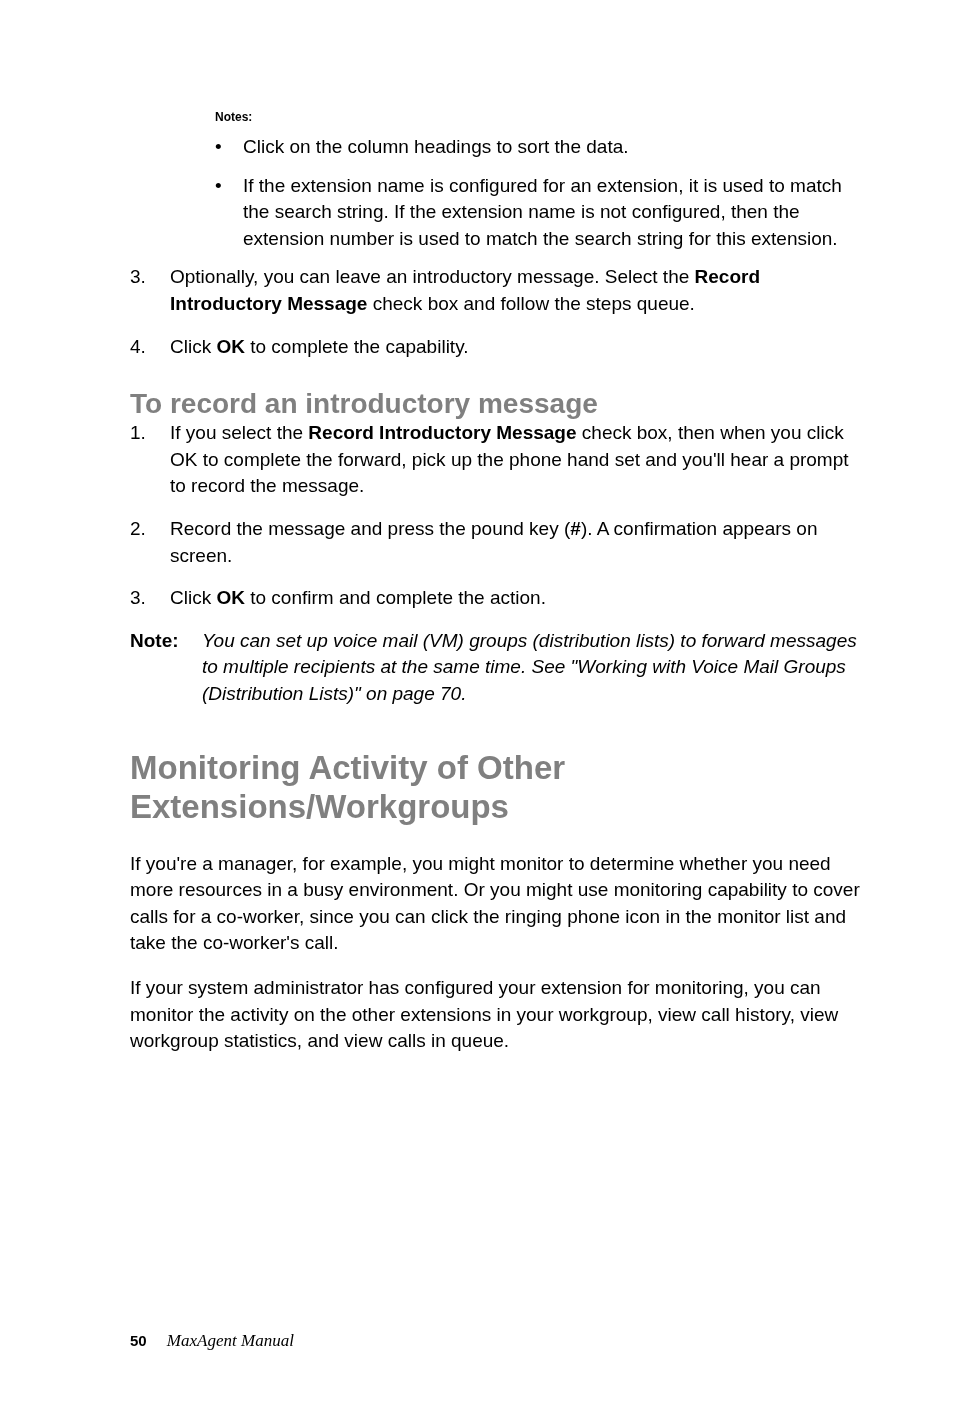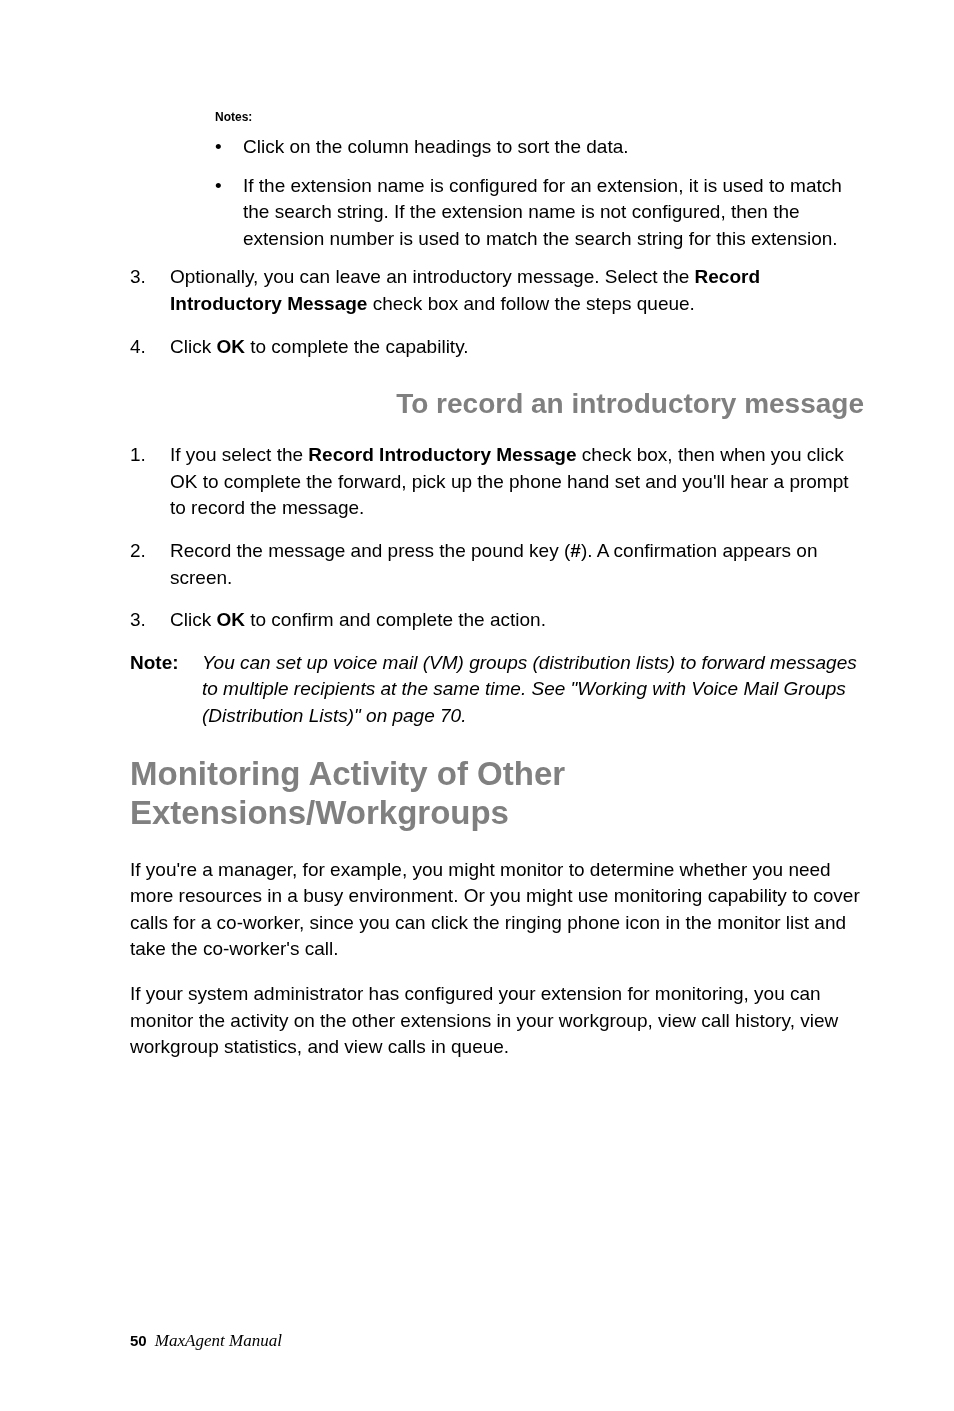--- a/index.html
+++ b/index.html
@@ -49,30 +49,28 @@
   .num-text {
     flex: 1;
   }
   .bold { font-weight: bold; }
   .heading2 {
     color: #808080;
     font-family: Arial, Helvetica, sans-serif;
     font-weight: bold;
     font-size: 28px;
     margin-top: 28px;
-    margin-bottom: 22px;
-    text-align: right;
   }
   .heading1 {
     color: #808080;
     font-family: Arial, Helvetica, sans-serif;
     font-weight: bold;
     font-size: 33px;
     line-height: 1.2;
-    margin-top: 24px;
+    margin-top: 40px;
     margin-bottom: 24px;
   }
   .note-block {
     display: flex;
     font-size: 19px;
     line-height: 1.4;
     margin-top: 14px;
   }
   .note-label {
     font-weight: bold;
@@ -94,21 +92,21 @@
     left: 130px;
     font-size: 15px;
   }
   .footer-page {
     font-weight: bold;
   }
   .footer-title {
     font-style: italic;
     font-family: "Times New Roman", Times, serif;
     font-size: 17px;
-    margin-left: 4px;
+    margin-left: 16px;
   }
 </style>
 </head>
 <body>
 
 <div class="page">
 
   <div class="notes-label">
     <span>Notes</span><span>:</span>
   </div>

